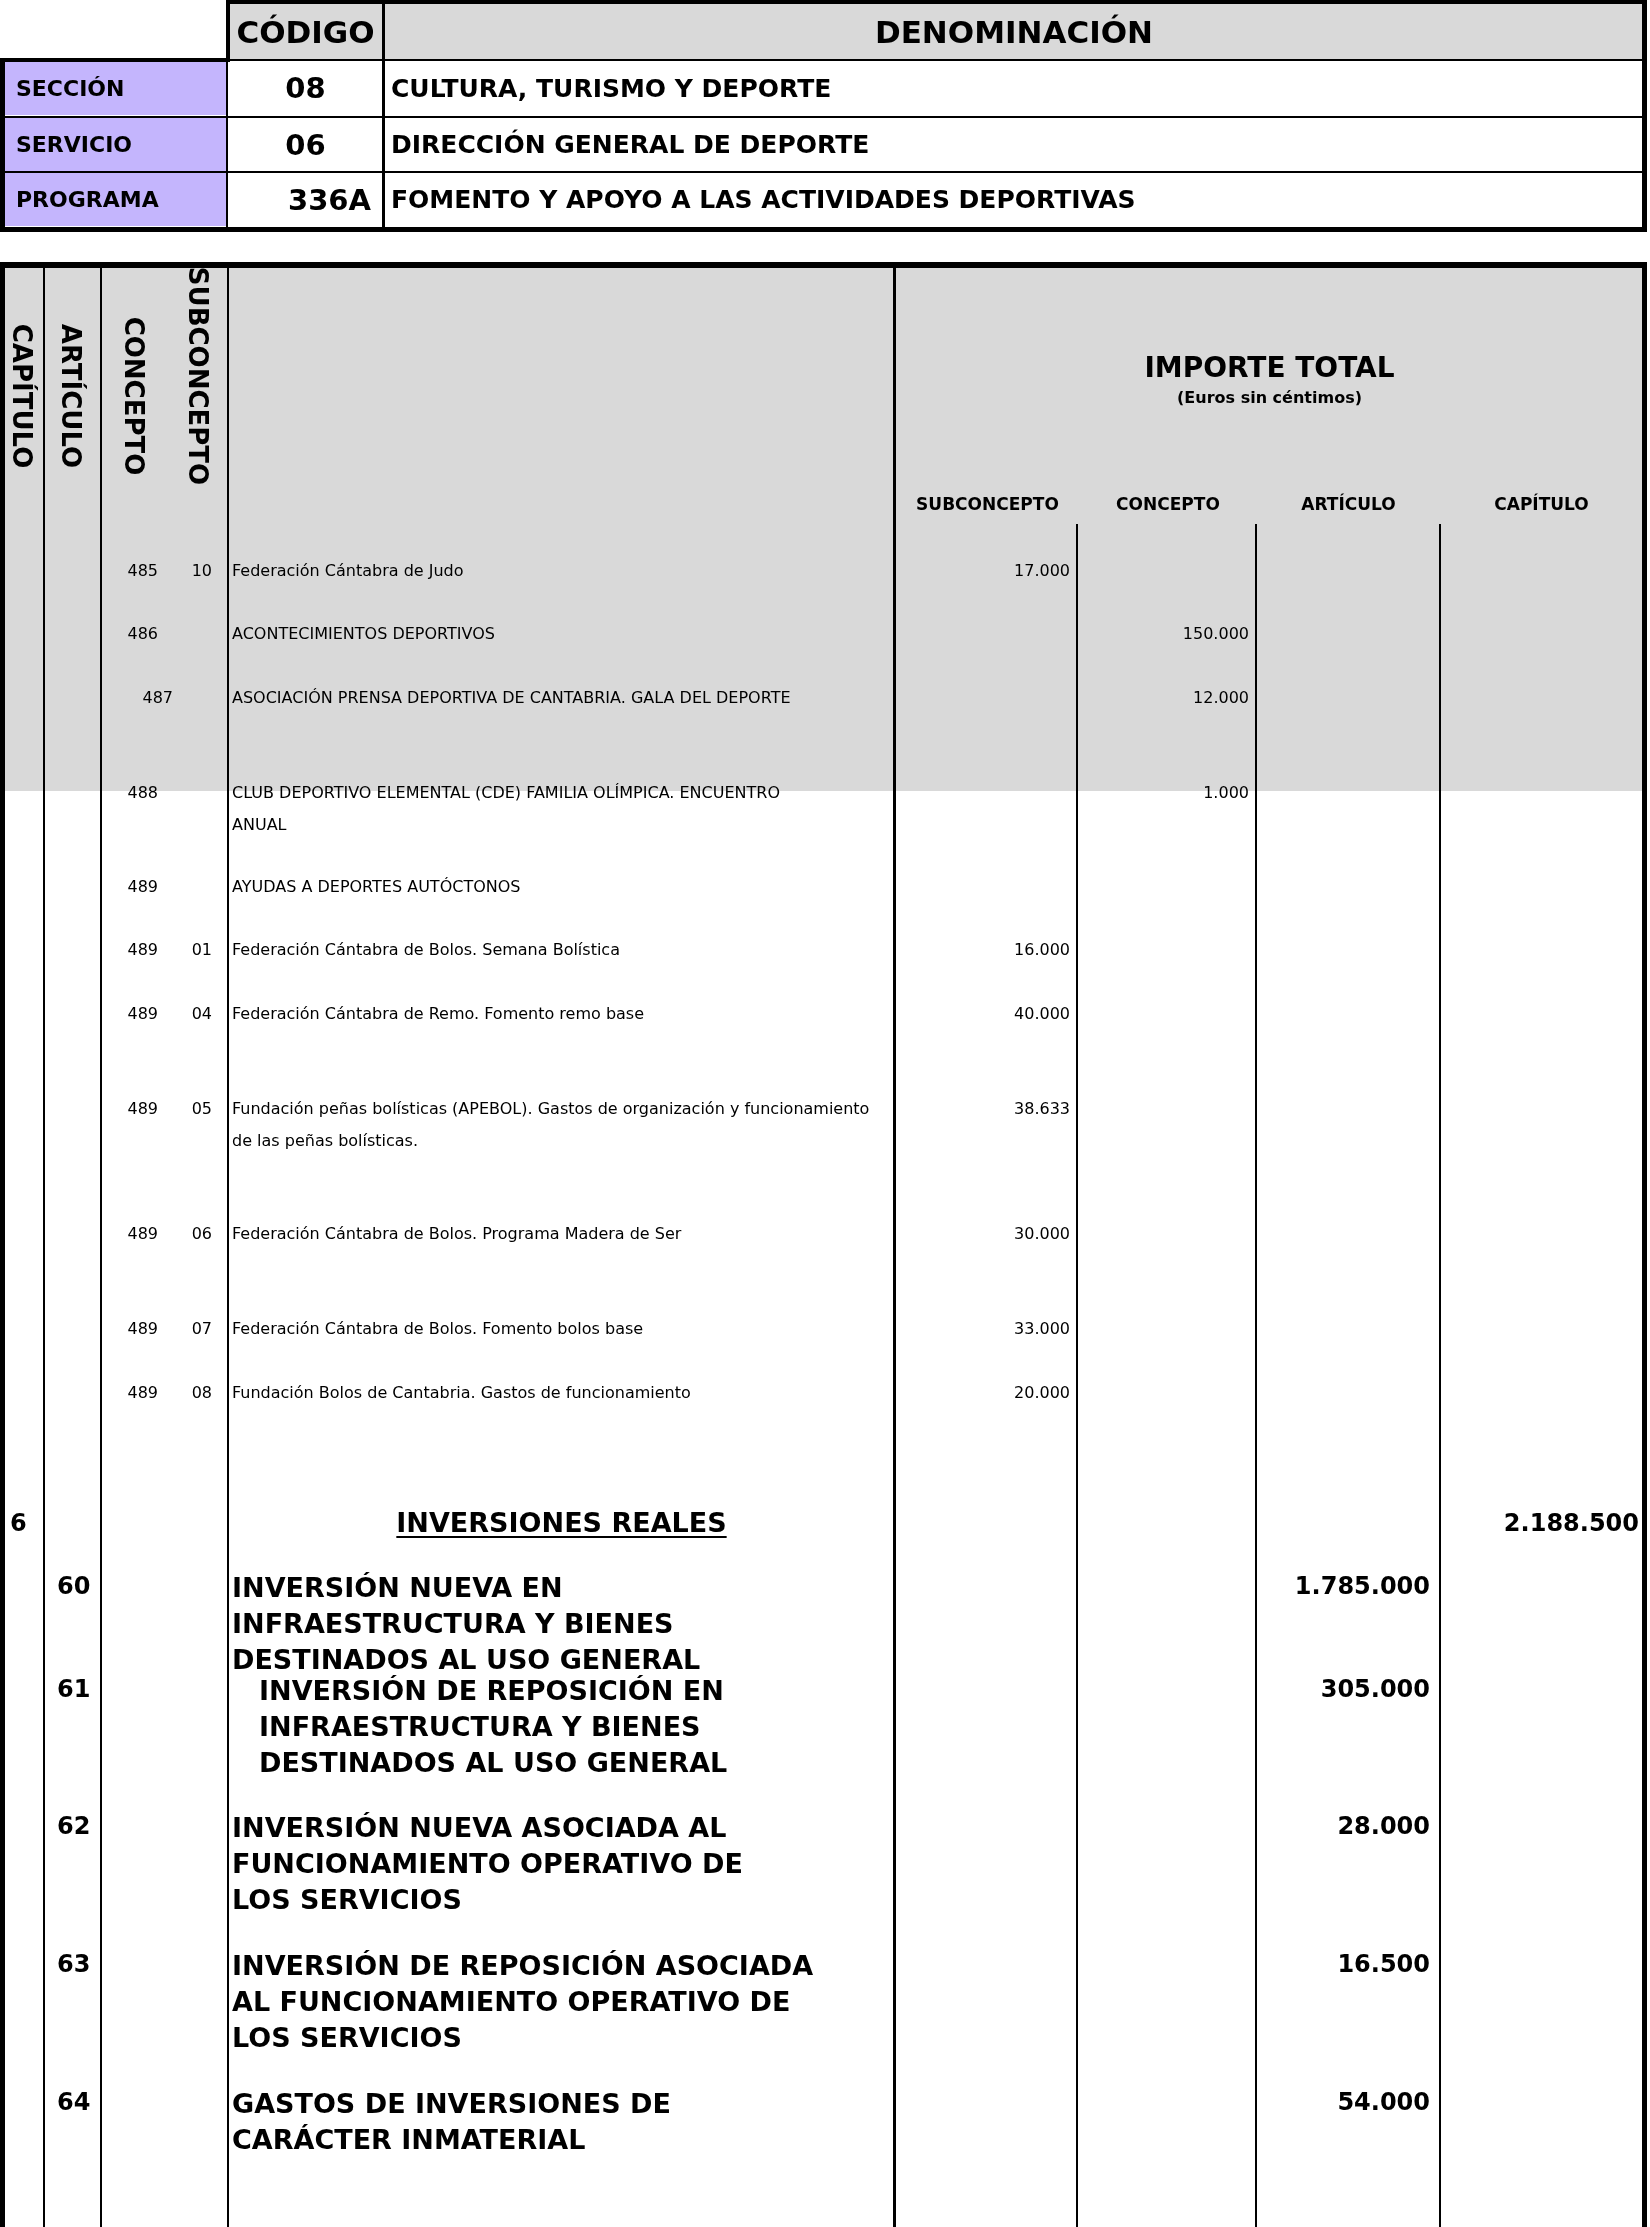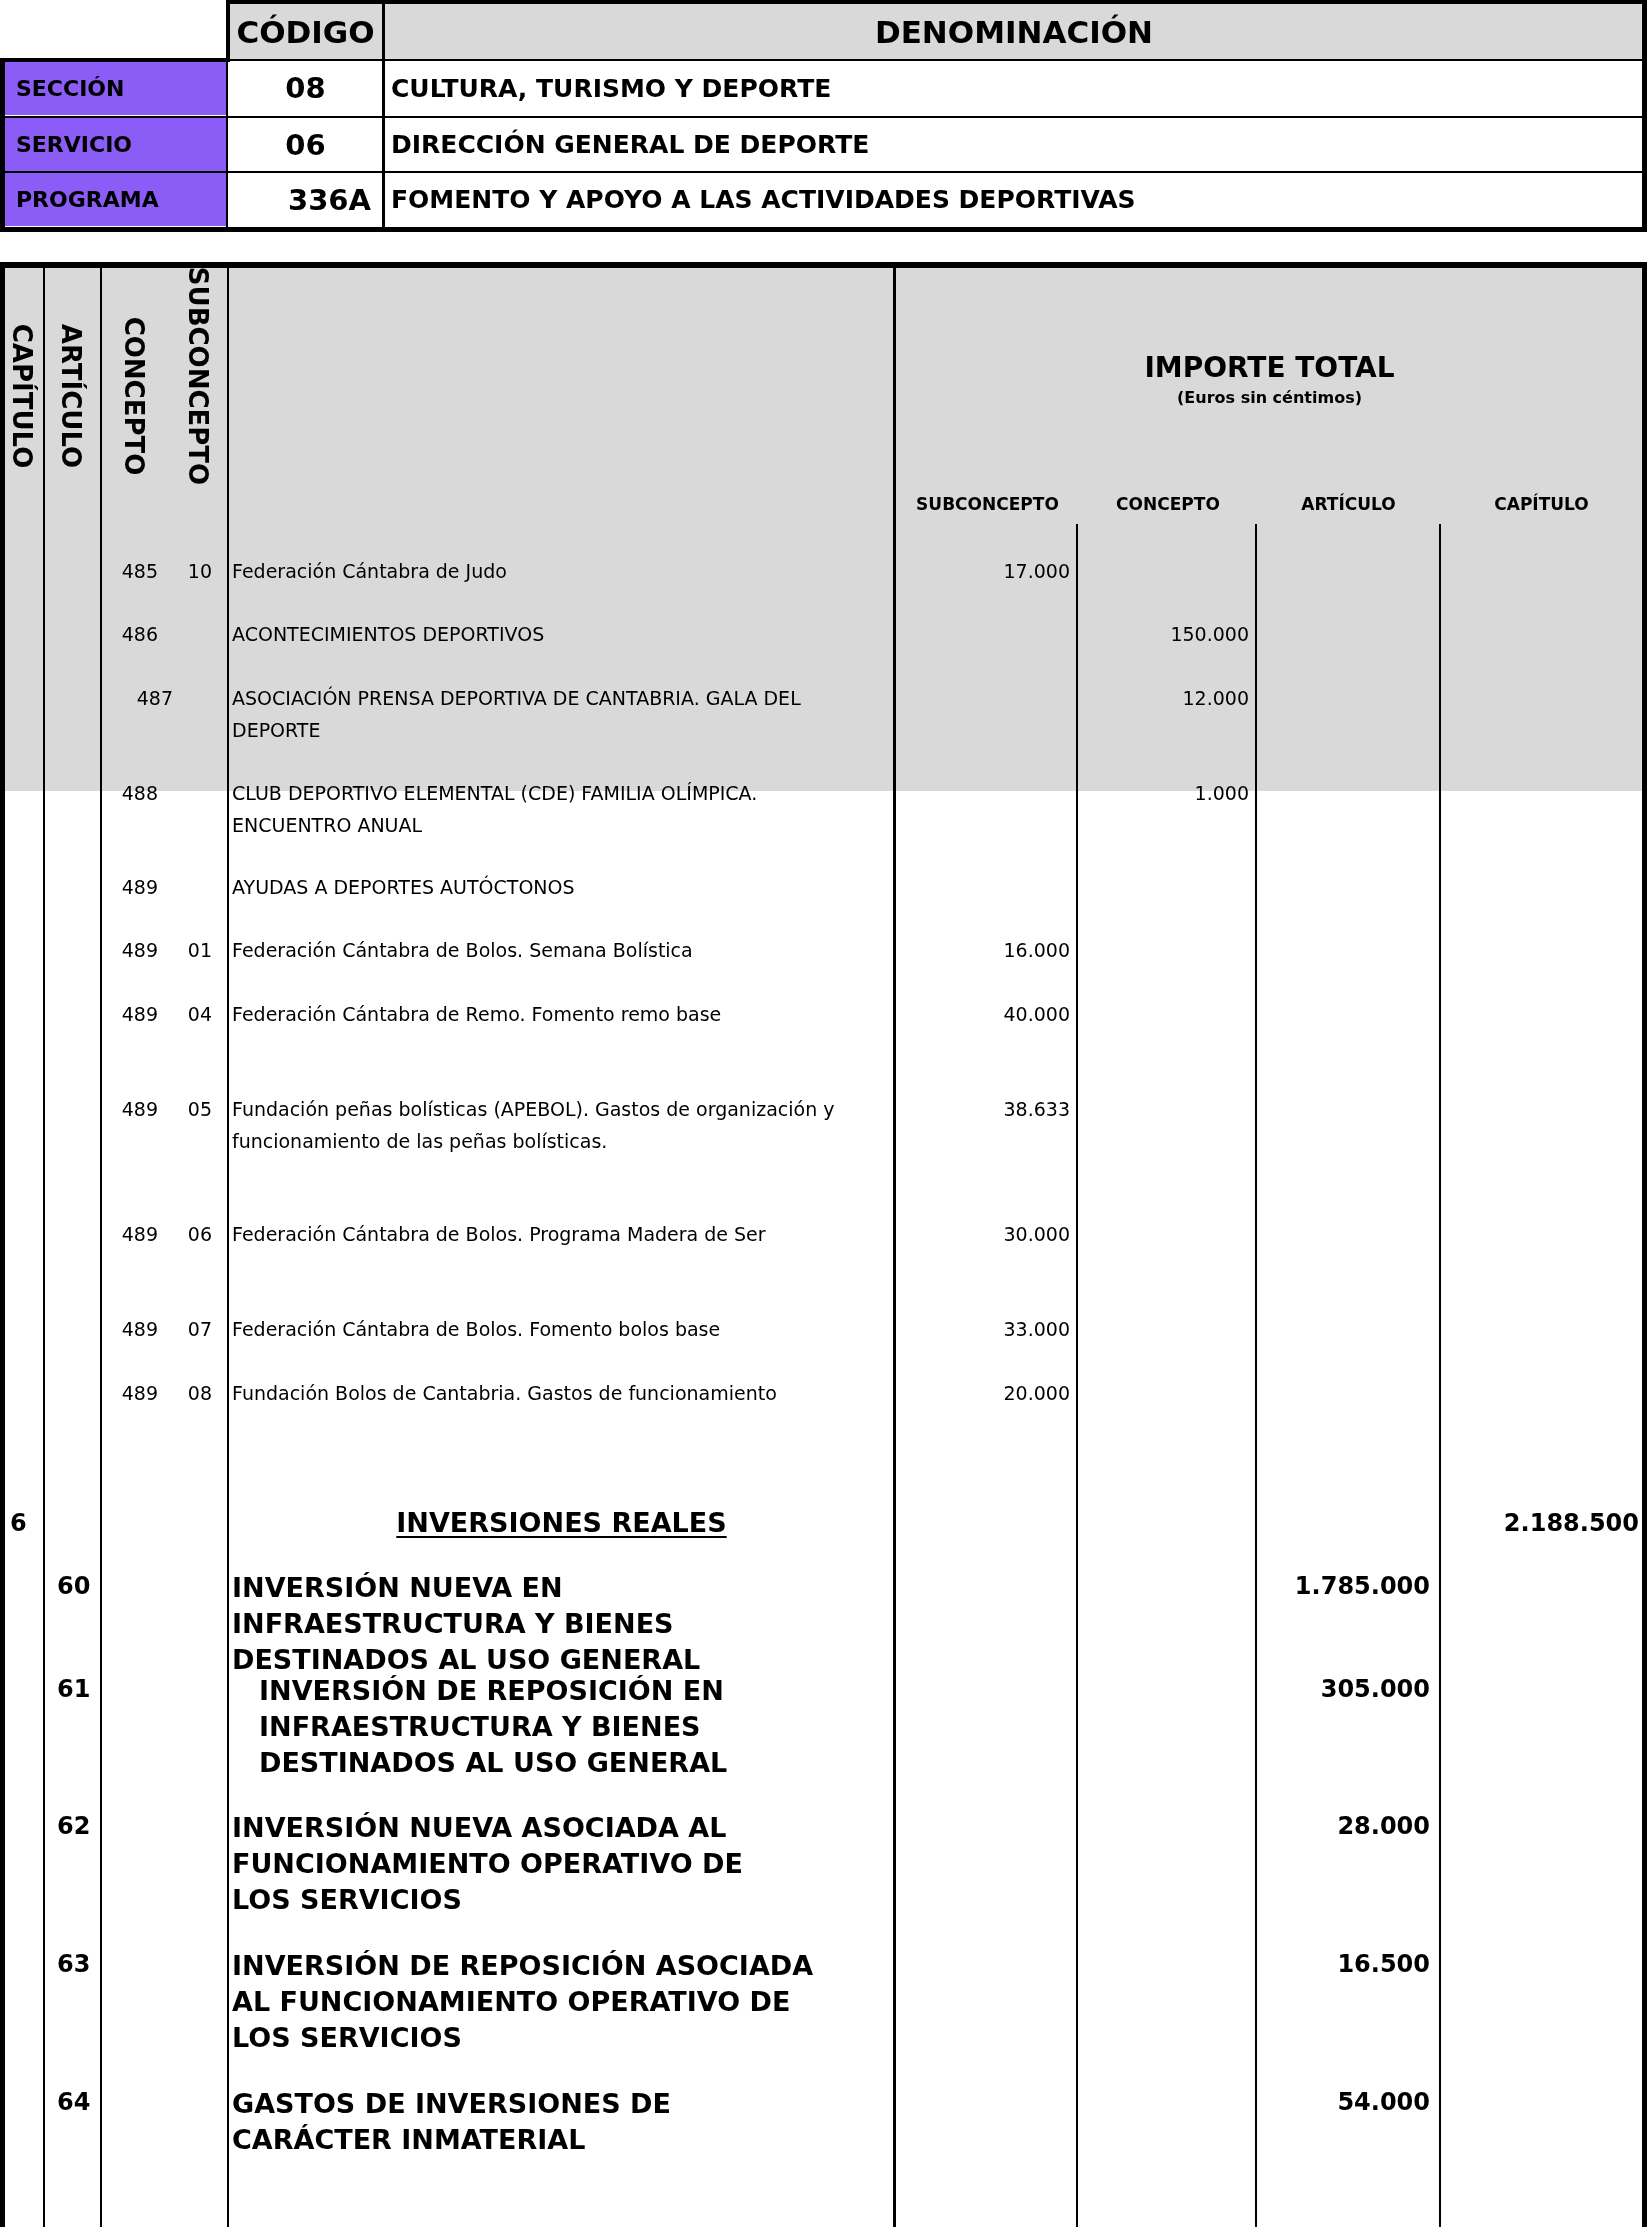--- a/index.html
+++ b/index.html
@@ -3,37 +3,37 @@
 <meta charset="utf-8">
 <style>
   html, body { margin:0; padding:0; background:#ffffff; }
   body { width:1650px; height:2228px; position:relative; overflow:hidden;
          font-family:"DejaVu Sans", "Liberation Sans", sans-serif; color:#000; }
 
   
   .top { position:absolute; left:0; top:0; width:1650px; height:233px; }
   .top .cell { position:absolute; box-sizing:border-box; display:flex; align-items:center; }
   .top .hdr { background:#d9d9d9; font-weight:bold; font-size:31px; justify-content:center; }
-  .top .lbl { background:#8b5cf6; font-weight:bold; font-size:22px; padding-left:12px; }
+  .top .lbl { background:#c4b5fd; font-weight:bold; font-size:22px; padding-left:12px; }
   .top .code { font-weight:bold; font-size:29px; justify-content:center; }
   .top .den { font-weight:bold; font-size:25px; padding-left:6px; }
 
   .bline { position:absolute; background:#000; }
 
   
   .main { position:absolute; left:0; top:262px; width:1650px; height:1965px; }
   .head-bg { position:absolute; left:4px; top:6px; width:1639px; height:523px; background:#d9d9d9; }
   .vtxt { position:absolute; font-weight:bold; font-size:26px; white-space:nowrap;
           transform-origin:center center; }
   .vtxt.cw  { transform:translate(-50%,-50%) rotate(90deg); }
 
   .htitle { position:absolute; font-weight:bold; white-space:nowrap; text-align:center; }
 
   .row { position:absolute; left:0; width:1650px; }
-  .t { position:absolute; font-size:19px; line-height:32px; white-space:nowrap; }
+  .t { position:absolute; font-size:16px; line-height:32px; white-space:nowrap; }
   .t.b { font-weight:bold; font-size:27px; line-height:36px; }
   .num { text-align:right; }
   .desc { white-space:normal; }
   .u { text-decoration:underline; text-underline-offset:4px; text-decoration-thickness:2px; }
 </style>
 </head>
 <body>
 
 <div class="top">
 

